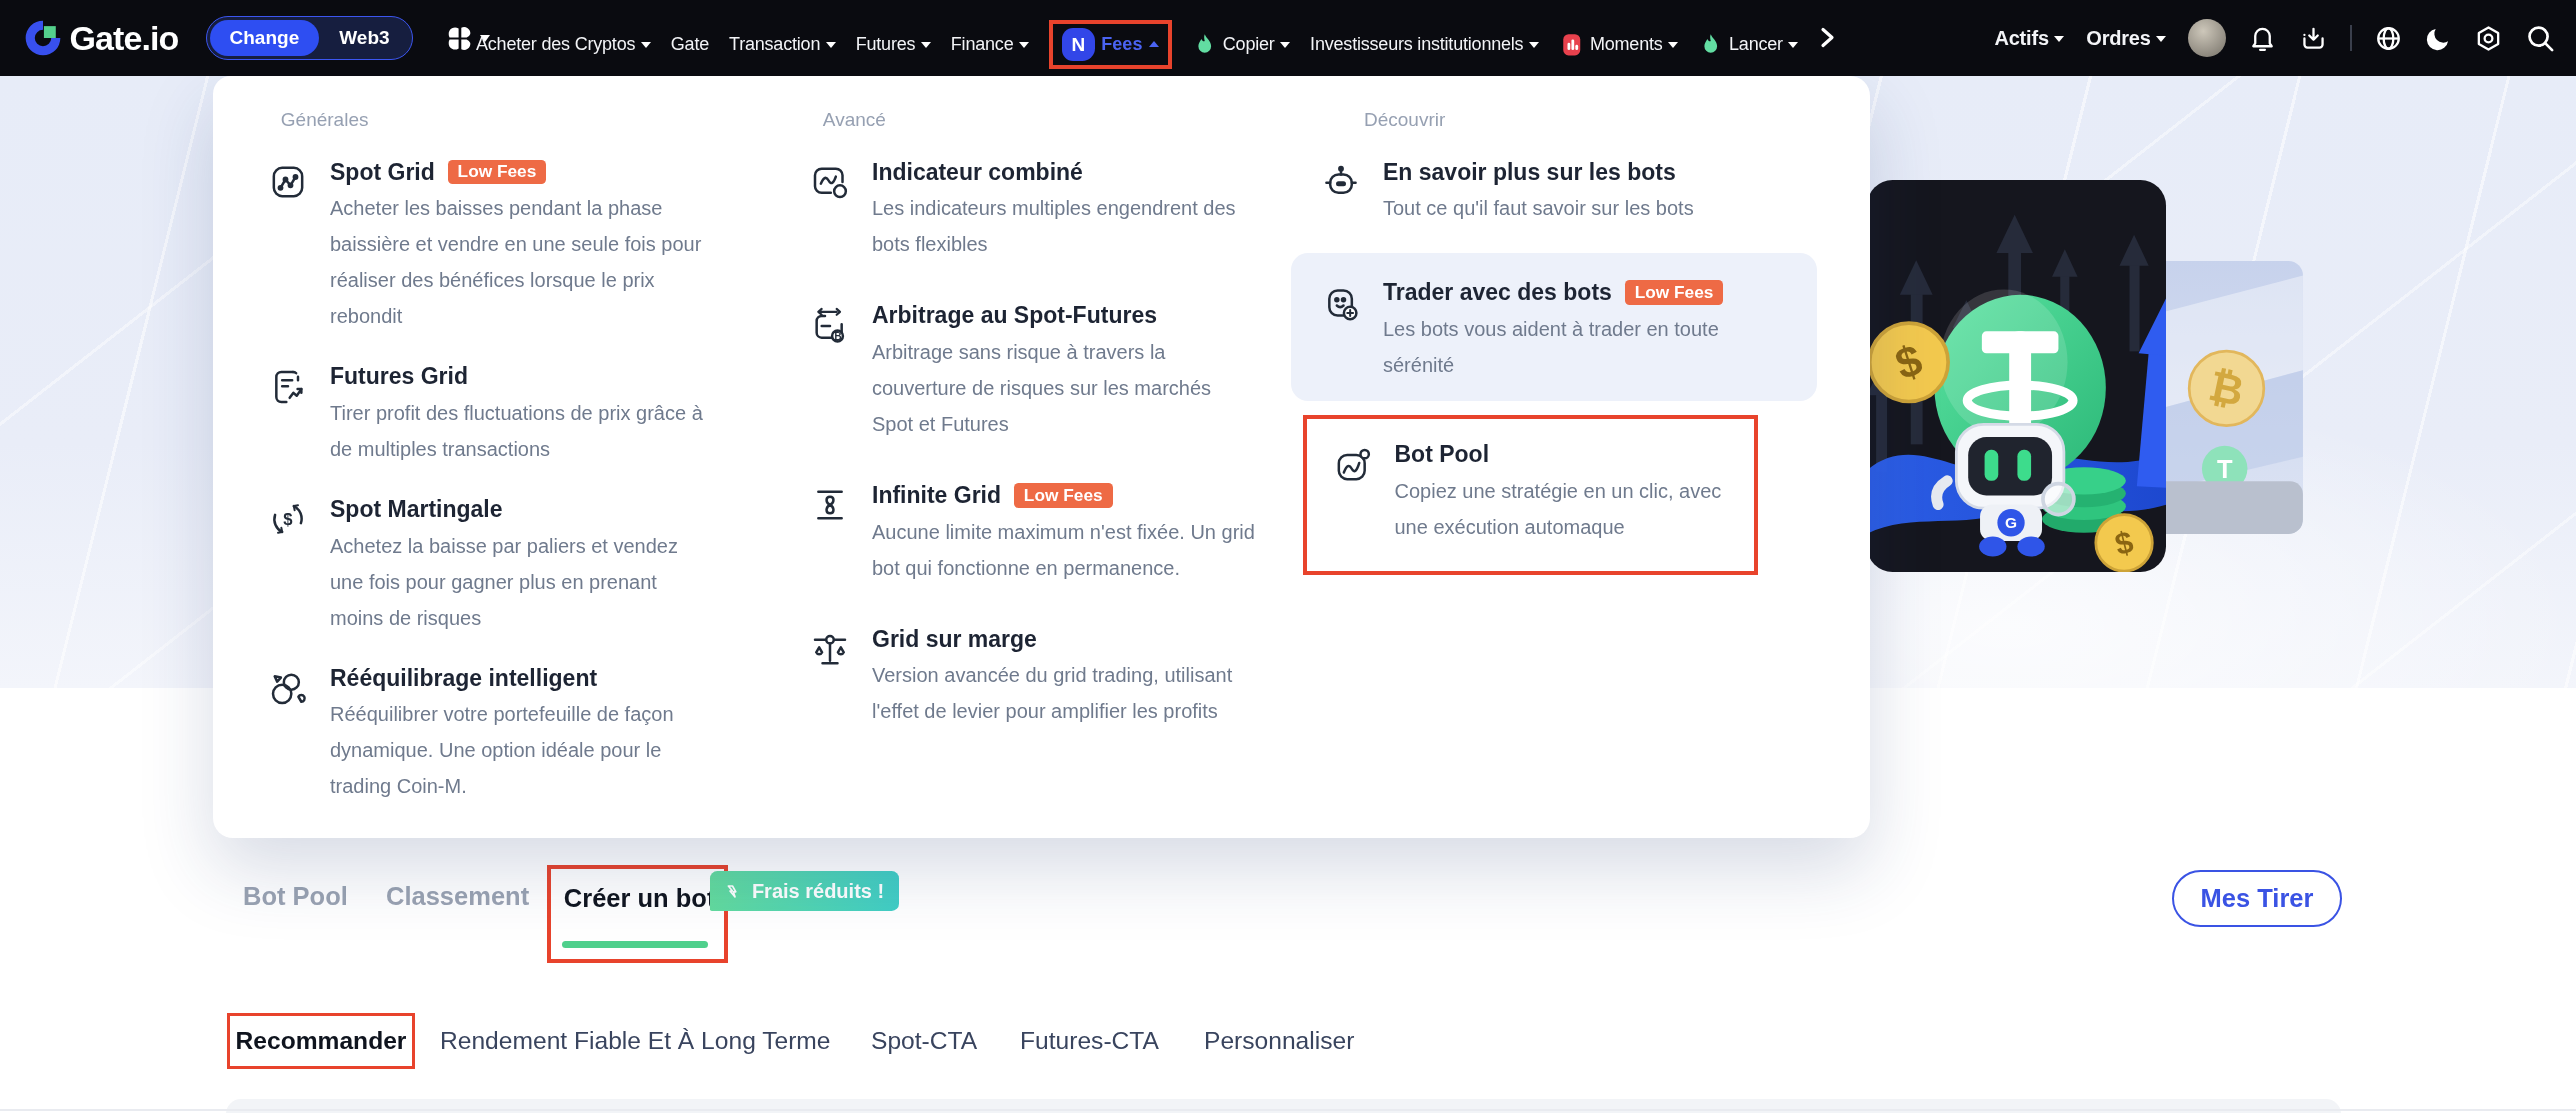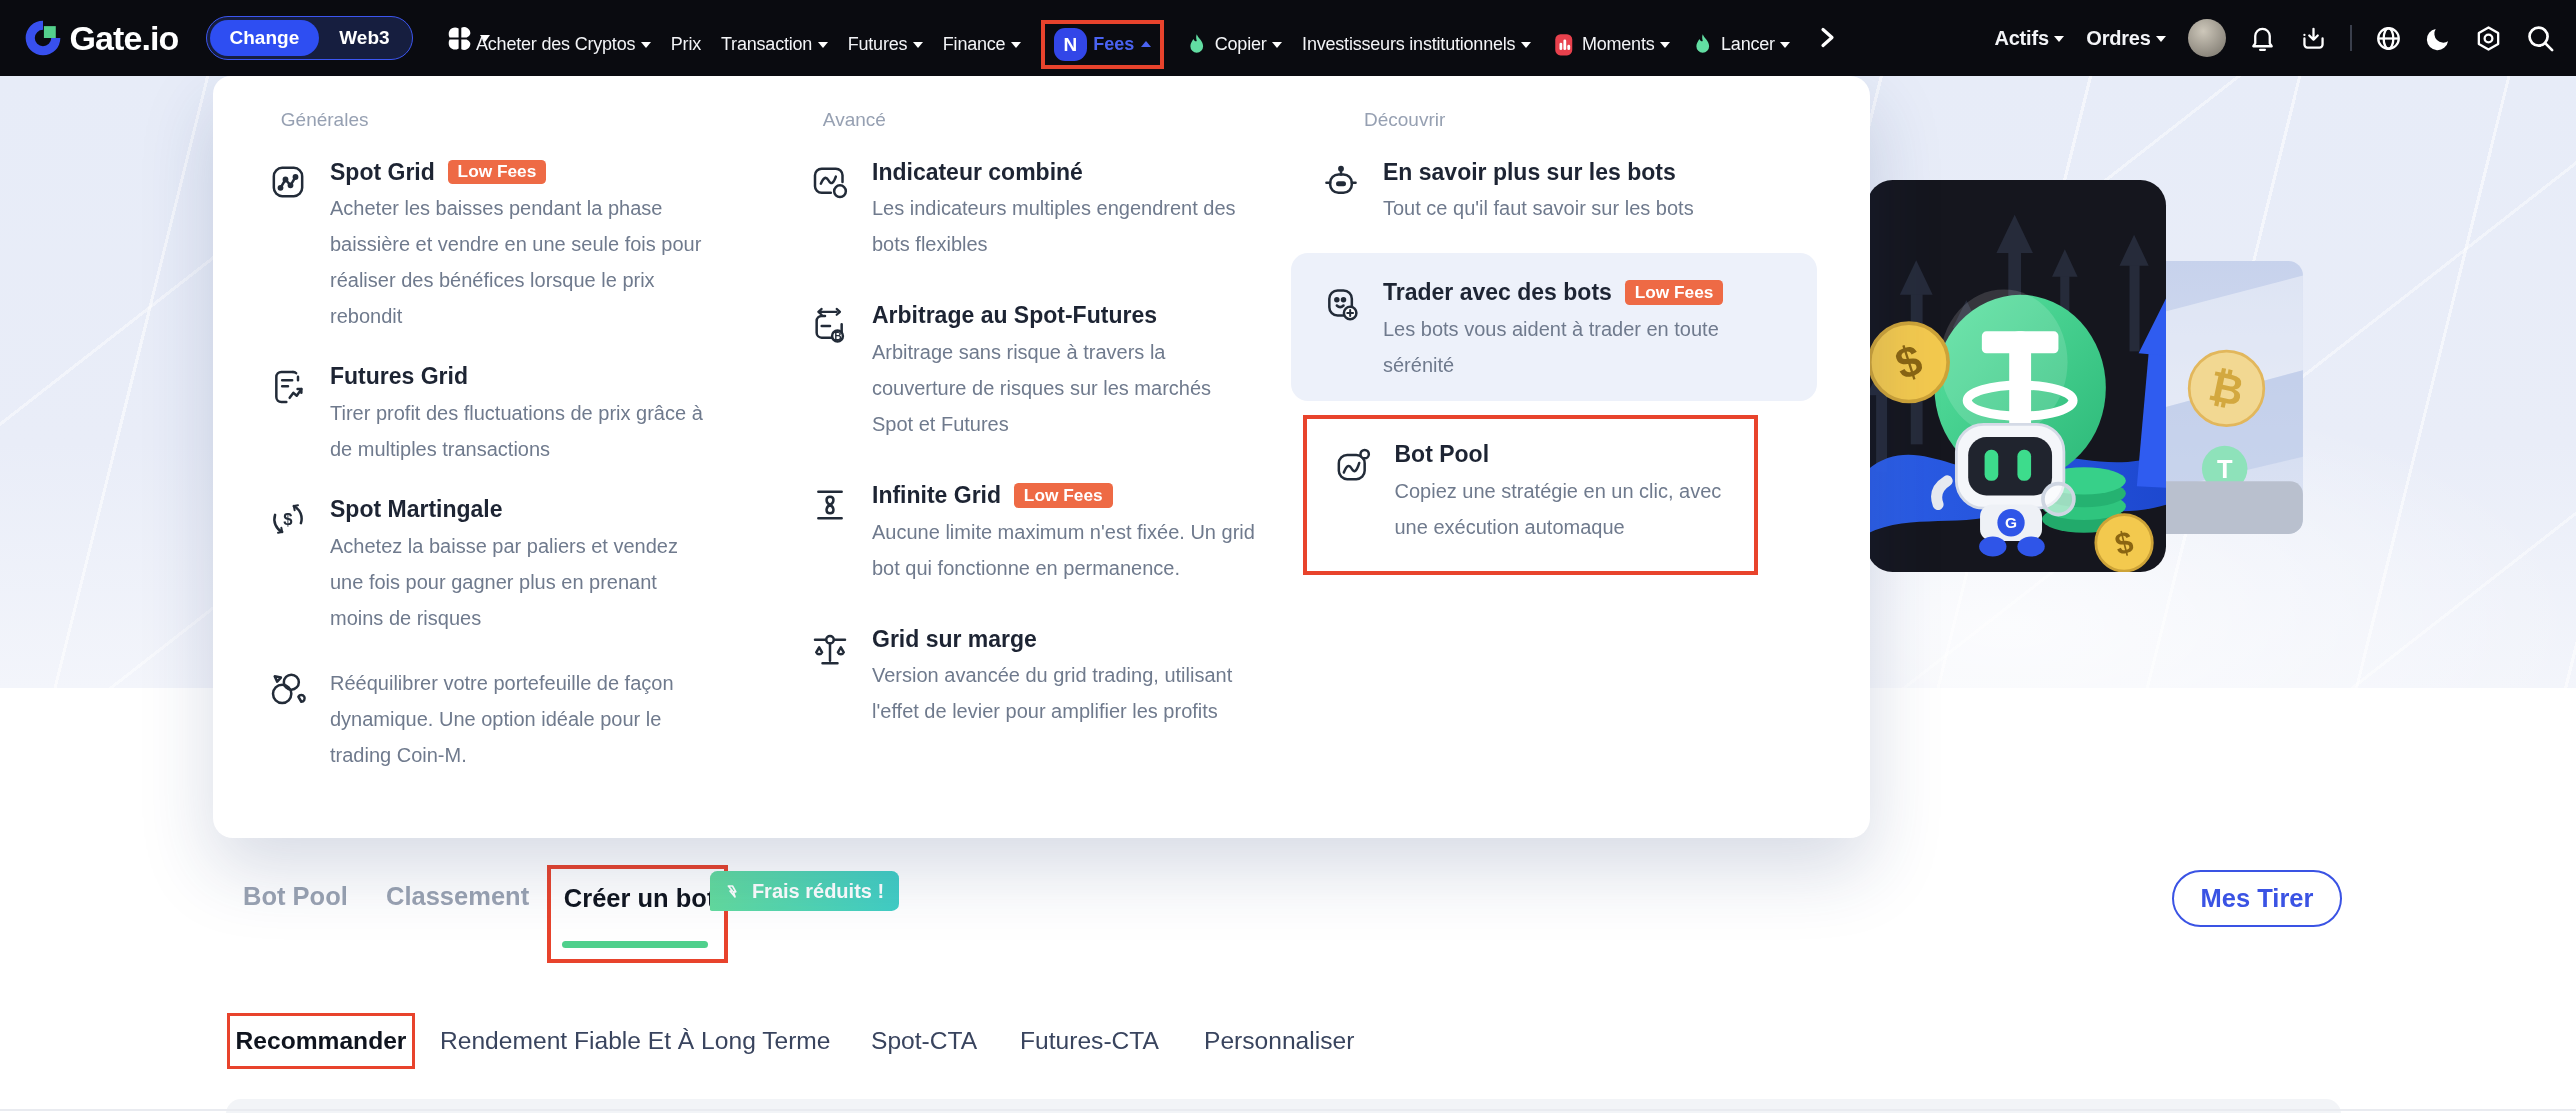--- a/index.html
+++ b/index.html
@@ -223,21 +223,21 @@
         <span class="caret-dn" style="border-top-width:7.3px"></span>
       </div>
     </div>
 
     <div class="nav-mid">
       <div class="nav-item">
         <span>Acheter des Cryptos</span>
           <span class="caret-dn"></span>
       </div>
       <div class="nav-item">
-        <span>Prix</span>
+        <span>Gate</span>
       </div>
       <div class="nav-item">
         <span>Transaction</span>
           <span class="caret-dn"></span>
       </div>
       <div class="nav-item">
         <span>Futures</span>
           <span class="caret-dn"></span>
       </div>
       <div class="nav-item">
@@ -391,20 +391,23 @@
       </div>
 
       <div class="menu-item">
         <svg class="mi-icon" viewBox="0 0 48 48" fill="none" stroke="#222b38" stroke-width="3" stroke-linecap="round" stroke-linejoin="round">
           <circle cx="28" cy="17" r="9"></circle>
             <circle cx="17" cy="31" r="11"></circle>
           <path d="M8 10 l7.5 1.5 -4.5 5 z"></path>
             <path d="M36.5 34.5 a4 4 0 1 1 3.5 6 z"></path>
         </svg>
         <div>
+          <div class="mi-title">
+              <span>Rééquilibrage intelligent</span>
+            </div>
           <div class="mi-desc">Rééquilibrer votre portefeuille de façon dynamique. Une option idéale pour le trading Coin-M.</div>
         </div>
       </div>
     </div>
 
     <div class="col col2">
       <div class="col-header">Avancé</div>
 
       <div class="menu-item">
         <svg class="mi-icon" viewBox="0 0 48 48" fill="none" stroke="#222b38" stroke-width="3" stroke-linecap="round" stroke-linejoin="round">

